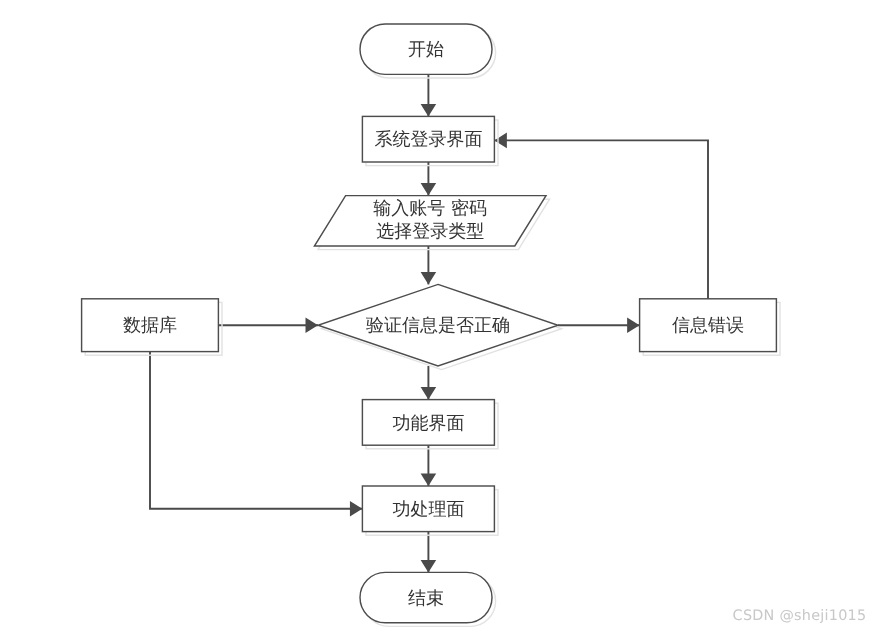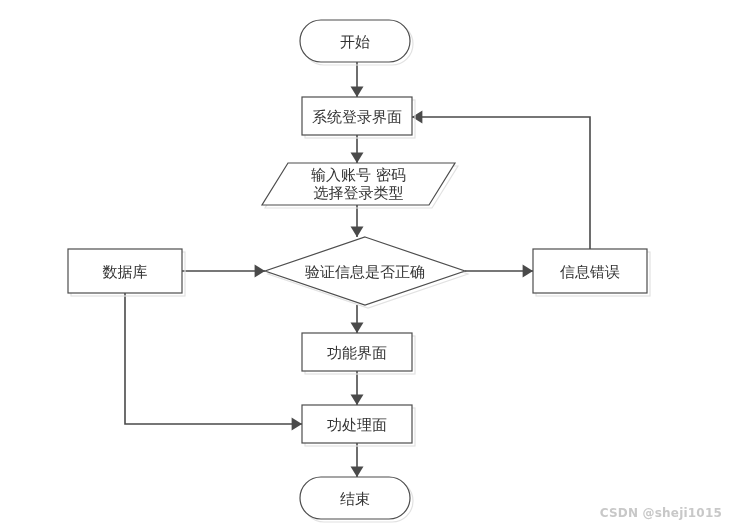--- a/index.html
+++ b/index.html
@@ -50,21 +50,20 @@
   }
   .watermark {
     position: absolute;
     right: 10px;
     bottom: 8px;
     color: #c8c8c8;
     font-size: 12px;
     font-family: "DejaVu Sans", "Liberation Sans", sans-serif;
     letter-spacing: 0.2px;
     user-select: none;
-    font-weight: bold;
   }
 </style>
 </head>
 <body>
 
 <svg id="flow-canvas" viewBox="0 0 732 528">
   <g id="connector-layer">
       <g>
         <polyline points="357,62 357,97" class="connector" stroke="#4a4a4a"></polyline>
         <polygon points="357,97 350.5,86.6 363.5,86.6" class="arrow-head" fill="#4a4a4a"></polygon>

